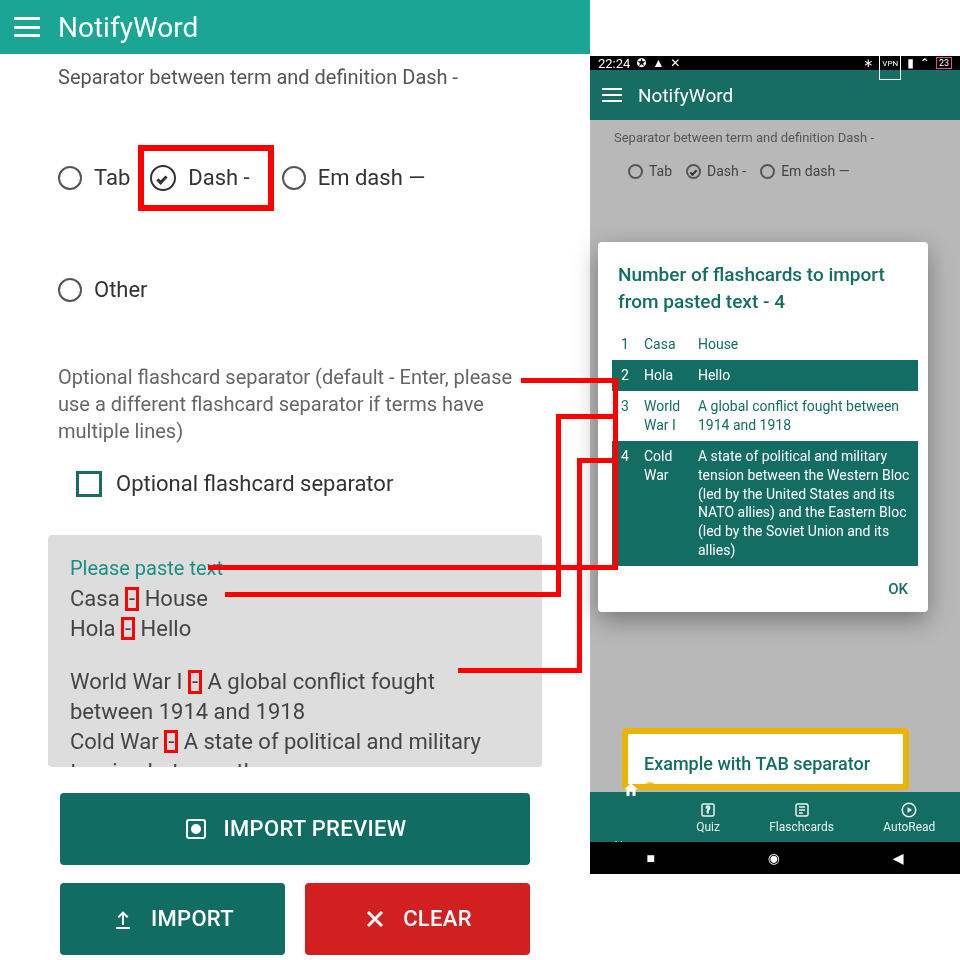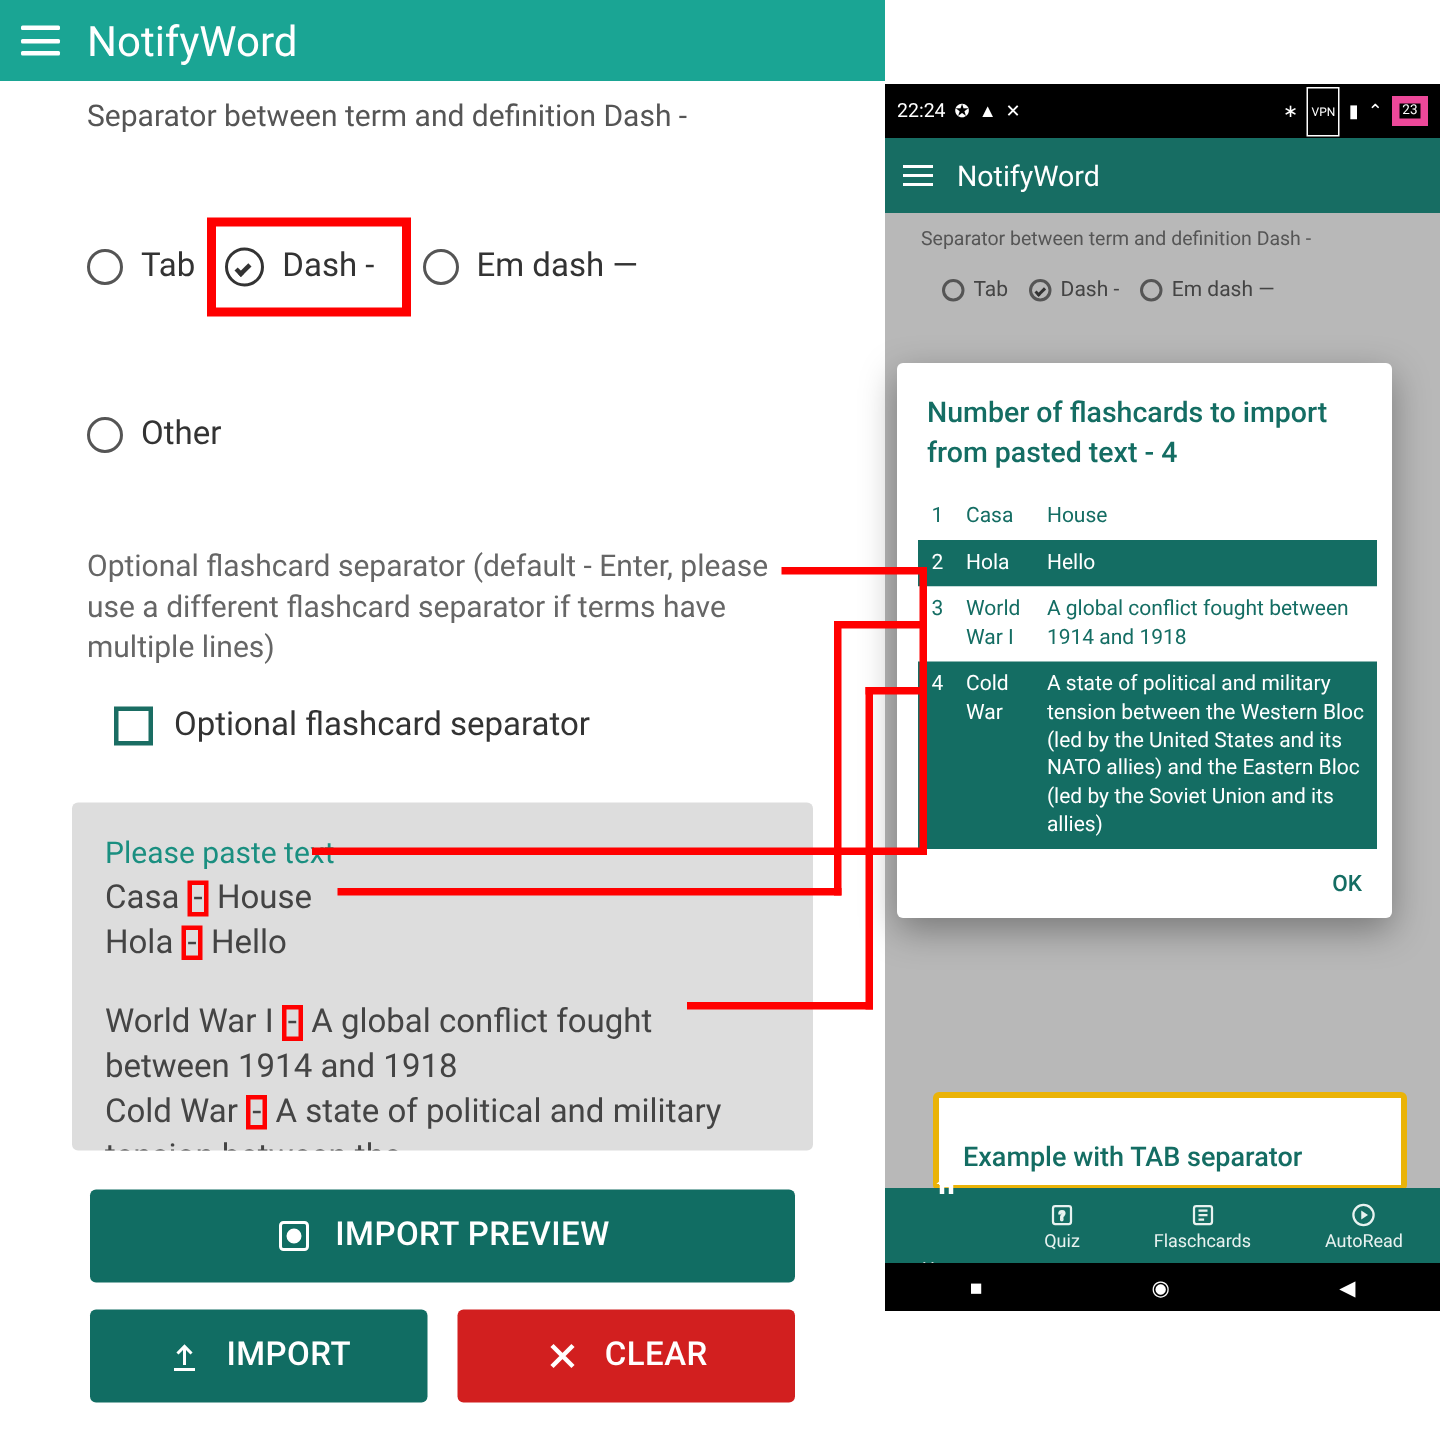--- a/index.html
+++ b/index.html
@@ -25,30 +25,30 @@
   .help1 { font-size: 20px; color: #666; margin-bottom: 24px; }
   .chk-row { display: flex; align-items: center; gap: 14px; margin-bottom: 36px; padding-left: 18px; }
   .chkbox { width: 26px; height: 26px; border: 3px solid #1a6d63; }
   .chk-lbl { font-size: 22px; color: #333; }
 
   .paste-box { background: #ddd; border-radius: 4px; padding: 20px 22px 10px 22px; font-size: 22px; line-height: 1.35; color: #444; height: 232px; overflow: hidden; position: relative; margin: 0 -10px; }
   .paste-title { color: #1a8f80; font-size: 20px; margin-bottom: 2px; }
   .paste-box .dash-sq { display: inline-block; border: 3px solid #f00; line-height: 0.8; padding: 0 1px; }
 
   .btns { margin-top: 26px; display: flex; flex-direction: column; gap: 18px; padding: 0 2px; }
-  .btn { height: 62px; border-radius: 4px; color: #fff; display: flex; align-items: center; justify-content: center; gap: 16px; font-size: 22px; font-weight: 500; letter-spacing: .3px; }
+  .btn { height: 72px; border-radius: 4px; color: #fff; display: flex; align-items: center; justify-content: center; gap: 16px; font-size: 22px; font-weight: 500; letter-spacing: .3px; }
   .btn.teal { background: #116d63; }
   .btn.red { background: #d21f1f; }
   .row2 { display: flex; gap: 20px; }
   .row2 .btn { flex: 1; }
   .btn-ico { width: 24px; height: 24px; flex-shrink: 0; }
 
   
   .right-pane { position: absolute; left: 590px; top: 56px; width: 370px; height: 818px; background: #b8b8b8; }
-  .statusbar { height: 36px; background: #000; color: #fff; font-size: 13px; display: flex; justify-content: space-between; align-items: center; padding: 0 8px; }
+  .statusbar { height: 14px; background: #000; color: #fff; font-size: 13px; display: flex; justify-content: space-between; align-items: center; padding: 0 8px; }
   .statusbar .sb-r { display: flex; gap: 6px; align-items: center; }
   .sb-ico { font-size: 12px; }
 
   .rp-appbar { height: 50px; background: #176d63; display: flex; align-items: center; padding: 0 12px; gap: 16px; }
   .rp-ham { width: 20px; height: 14px; display: flex; flex-direction: column; justify-content: space-between; }
   .rp-ham span { height: 2px; background: #fff; }
   .rp-title { color: #fff; font-size: 19px; }
 
   .rp-body { padding: 10px 24px 0 24px; font-size: 13px; color: #555; }
   .rp-body .sep { font-size: 13px; color: #555; }
@@ -61,21 +61,21 @@
   .dialog { position: absolute; left: 598px; top: 242px; width: 330px; background: #fff; border-radius: 4px; box-shadow: 0 8px 24px rgba(0,0,0,.35); padding: 20px 10px 8px 14px; }
   .dlg-title { color: #146d63; font-size: 19px; line-height: 1.4; font-weight: 500; padding: 0 6px 14px 6px; }
   .tbl { width: 100%; border-collapse: collapse; font-size: 14px; }
   .tbl th { background: #e6efe9; color: #146d63; font-weight: 600; text-align: left; padding: 5px 6px; font-size: 14px; }
   .tbl td { padding: 6px 6px; vertical-align: top; line-height: 1.35; }
   .tbl td.nr, .tbl th.nr { text-align: center; width: 26px; }
   .tbl tr.dark td { background: #146d63; color: #fff; }
   .tbl tr.light td { background: #fff; color: #146d63; }
   .dlg-ok { text-align: right; padding: 14px 10px 6px 0; color: #146d63; font-size: 15px; font-weight: 500; }
 
-  .example-card { position: absolute; left: 622px; top: 728px; width: 316px; height: 62px; background: #fff; border: 4px solid #eab308; border-radius: 4px; padding: 29px 16px; color: #146d63; font-size: 18px; font-weight: 500; overflow: hidden; }
+  .example-card { position: absolute; left: 622px; top: 728px; width: 287px; height: 62px; background: #fff; border: 6px solid #eab308; border-radius: 4px; padding: 19px 16px; color: #146d63; font-size: 18px; font-weight: 500; overflow: hidden; }
   .example-card .dot { width: 12px; height: 12px; background: #f5c542; border-radius: 50%; display: inline-block; margin-top: 8px; }
 
   .bottomnav { position: absolute; left: 590px; top: 792px; width: 370px; height: 50px; background: #146d63; display: flex; justify-content: space-around; align-items: center; color: #e8f2f0; }
   .bn-item { display: flex; flex-direction: column; align-items: center; gap: 1px; font-size: 12px; }
   .bn-item.active { color: #fff; position: relative; gap: 40px; }
   .bn-item.active::after { content: ""; position: absolute; bottom: -8px; left: -4px; right: -4px; height: 2px; background: #fff; }
   .bn-ico { width: 18px; height: 18px; display: flex; align-items: center; justify-content: center; }
 
   .sysnav { position: absolute; left: 590px; top: 842px; width: 370px; height: 32px; background: #000; display: flex; justify-content: space-around; align-items: center; }
   .sysnav span { color: #fff; font-size: 14px; }
@@ -177,21 +177,21 @@
       <span>22:24</span>
       <span class="sb-ico">✪</span>
       <span class="sb-ico">▲</span>
       <span class="sb-ico">✕</span>
     </div>
     <div class="sb-r">
       <span class="sb-ico">∗</span>
       <span class="sb-ico" style="border:1px solid #fff;font-size:8px;padding:11px 2px">VPN</span>
       <span class="sb-ico">▮</span>
       <span class="sb-ico">⌃</span>
-      <span class="sb-ico" style="border:5px solid #ec4899;font-size:9px;padding:0 2px">23</span>
+      <span class="sb-ico" style="border:1px solid #ec4899;font-size:9px;padding:0 2px">23</span>
     </div>
   </div>
 
   <div class="rp-appbar">
     <div class="rp-ham">
         <span></span>
         <span></span>
         <span></span>
       </div>
     <div class="rp-title">NotifyWord</div>

